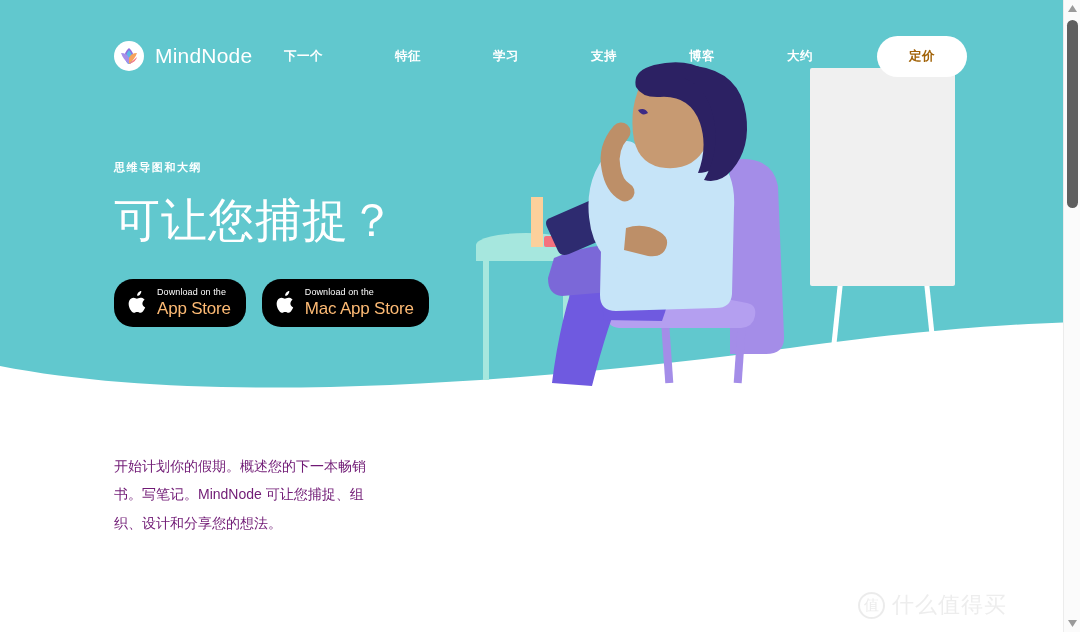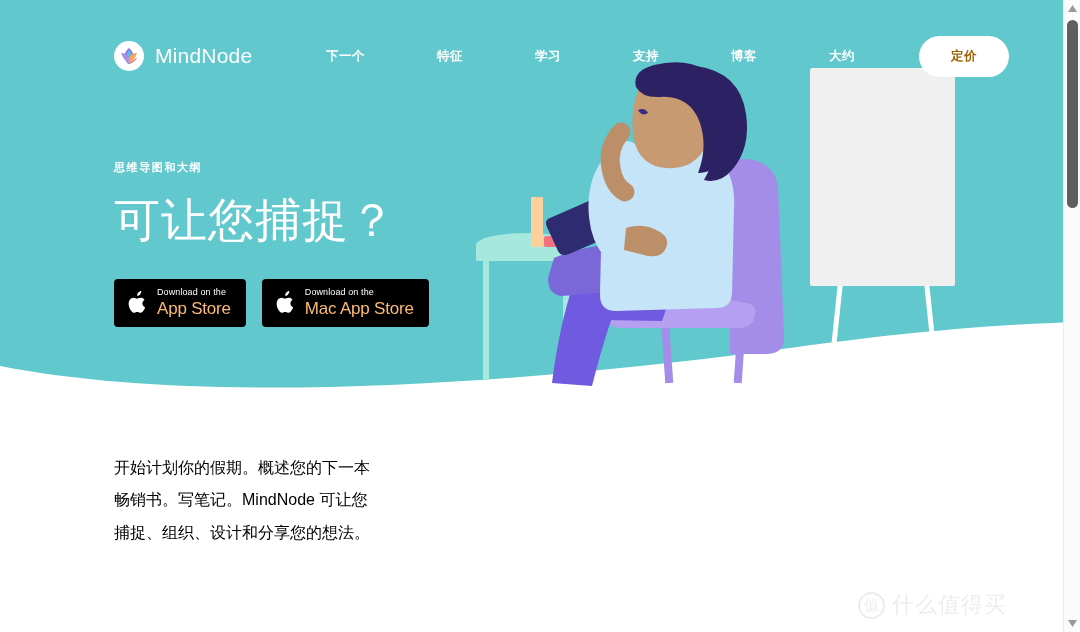--- a/index.html
+++ b/index.html
@@ -37,21 +37,21 @@
     width: 1085px; height: 70px;
     display: block;
   }
   
   .site-header {
     position: absolute;
     left: 0; top: 0;
     width: 1063px; height: 112px;
     display: flex;
     align-items: center;
-    padding: 0 54px 0 114px;
+    padding: 0 96px 0 114px;
     z-index: 5;
   }
   .brand {
     display: flex;
     align-items: center;
     gap: 11px;
     cursor: pointer;
   }
   .brand-logo {
     width: 30px; height: 30px;
@@ -118,21 +118,21 @@
     line-height: 1.18;
     letter-spacing: 1px;
     margin-bottom: 32px;
   }
   .store-badges {
     display: flex;
     gap: 16px;
   }
   .store-badge {
     background: #000000;
-    border-radius: 4px;
+    border-radius: 19px;
     display: flex;
     align-items: center;
     gap: 9px;
     padding: 9px 15px 10px 14px;
     cursor: pointer;
     border: none;
     font-family: inherit;
   }
   .store-badge .apple {
     display: block;
@@ -172,22 +172,22 @@
     width: 300px;
   }
   .sec-title {
     color: #3b3b3b;
     font-size: 31px;
     font-weight: 400;
     letter-spacing: 1px;
     margin-bottom: 26px;
   }
   .sec-body {
-    color: #000000;
-    font-size: 16px;
+    color: #701a75;
+    font-size: 14px;
     line-height: 2.02;
     width: 268px;
   }
   
   .watermark {
     position: absolute;
     right: 56px; bottom: 12px;
     display: flex;
     align-items: center;
     gap: 7px;

